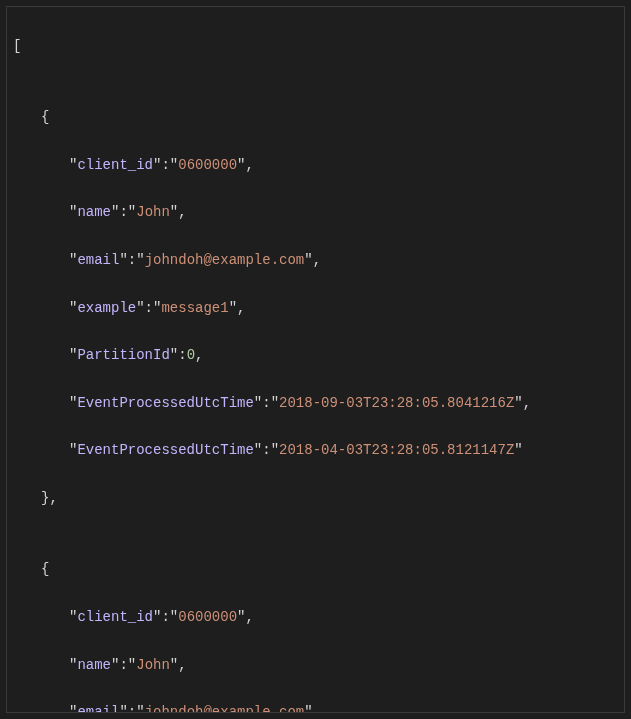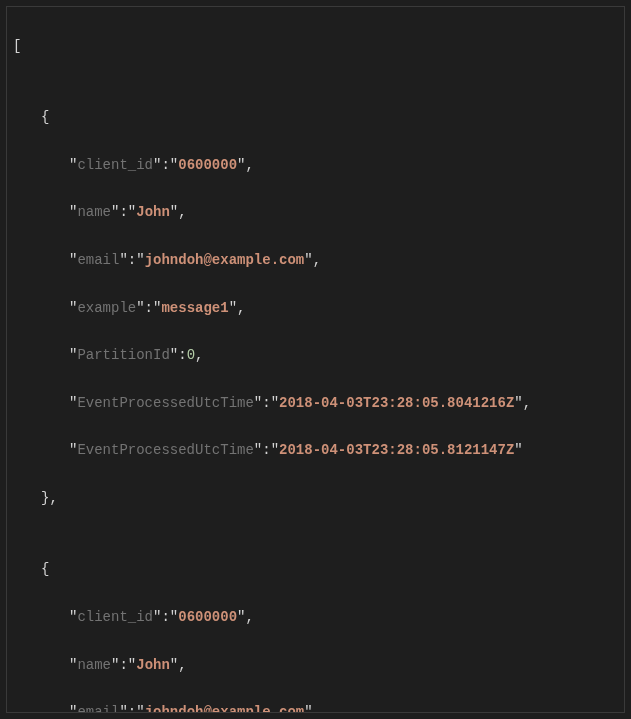--- a/index.html
+++ b/index.html
@@ -25,39 +25,39 @@
     height: 100%;
     padding: 4px 6px;
     white-space: pre;
     overflow: hidden;
   }
   .line {
     display: block;
     white-space: pre;
   }
   .punct { color: #d4d4d4; }
-  .key { color: #737373; }
-  .string { color: #ce9178; font-weight: bold; }
+  .key { color: #c4b5fd; }
+  .string { color: #ce9178; }
   .number { color: #b5cea8; }
   .i1 { padding-left: 28px; }
   .i2 { padding-left: 56px; }
 </style>
 </head>
 <body>
 
 <div class="editor">
 <span class="line"><span class="punct">[</span></span>
 
 <span class="line i1"><span class="punct">{</span></span>
 <span class="line i2"><span class="punct">"</span><span class="key">client_id</span><span class="punct">":"</span><span class="string">0600000</span><span class="punct">",</span></span>
 <span class="line i2"><span class="punct">"</span><span class="key">name</span><span class="punct">":"</span><span class="string">John</span><span class="punct">",</span></span>
 <span class="line i2"><span class="punct">"</span><span class="key">email</span><span class="punct">":"</span><span class="string">johndoh@example.com</span><span class="punct">",</span></span>
 <span class="line i2"><span class="punct">"</span><span class="key">example</span><span class="punct">":"</span><span class="string">message1</span><span class="punct">",</span></span>
 <span class="line i2"><span class="punct">"</span><span class="key">PartitionId</span><span class="punct">":</span><span class="number">0</span><span class="punct">,</span></span>
-<span class="line i2"><span class="punct">"</span><span class="key">EventProcessedUtcTime</span><span class="punct">":"</span><span class="string">2018-04-03T23:28:05.8041216Z</span><span class="punct">",</span></span>
+<span class="line i2"><span class="punct">"</span><span class="key">EventProcessedUtcTime</span><span class="punct">":"</span><span class="string">2018-09-03T23:28:05.8041216Z</span><span class="punct">",</span></span>
 <span class="line i2"><span class="punct">"</span><span class="key">EventProcessedUtcTime</span><span class="punct">":"</span><span class="string">2018-04-03T23:28:05.8121147Z</span><span class="punct">"</span></span>
 <span class="line i1"><span class="punct">},</span></span>
 
 <span class="line i1"><span class="punct">{</span></span>
 <span class="line i2"><span class="punct">"</span><span class="key">client_id</span><span class="punct">":"</span><span class="string">0600000</span><span class="punct">",</span></span>
 <span class="line i2"><span class="punct">"</span><span class="key">name</span><span class="punct">":"</span><span class="string">John</span><span class="punct">",</span></span>
 <span class="line i2"><span class="punct">"</span><span class="key">email</span><span class="punct">":"</span><span class="string">johndoh@example.com</span><span class="punct">",</span></span>
 
 
 

